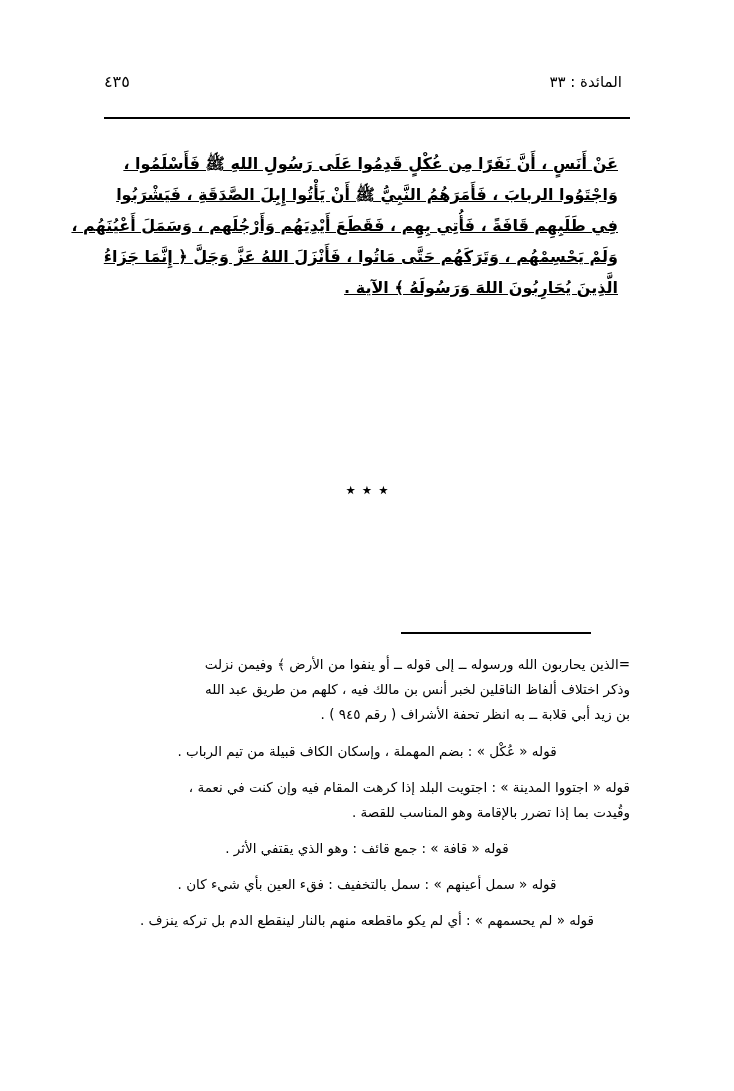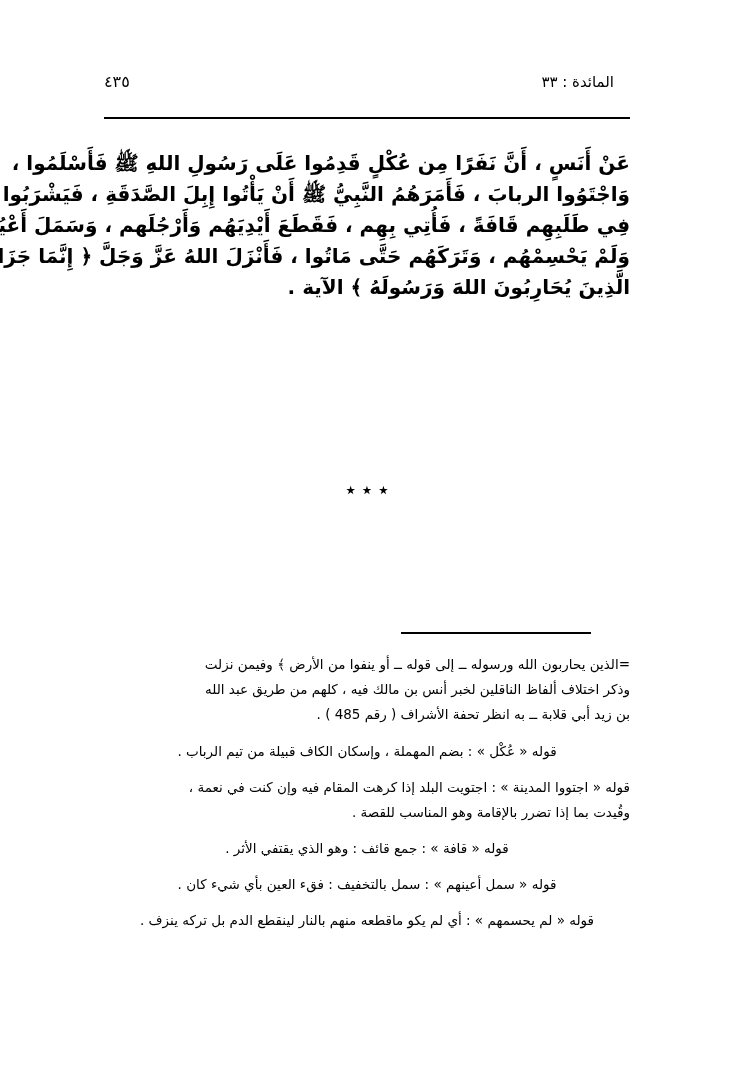--- a/index.html
+++ b/index.html
@@ -36,42 +36,43 @@
     gap: 18px;
   }
   .header .page-number {
     font-size: 16px;
     letter-spacing: 1px;
     direction: rtl;
   }
   .header .surah-ref {
     font-size: 15px;
     direction: rtl;
-    margin-right: 16px;
+    margin-right: 8px;
     margin-left: 170px;
   }
   .header-rule {
     position: absolute;
     top: 117px;
     left: 104px;
     right: 104px;
     border-top: 2px solid #000;
   }
 
   
   .main-text {
     position: absolute;
     top: 148px;
     left: 104px;
-    right: 104px;
+    right: 116px;
     direction: rtl;
     text-align: justify;
-    font-size: 20px;
+    font-size: 16px;
     line-height: 31px;
     font-weight: bold;
+    text-decoration: underline;
   }
   .main-text .line {
     display: block;
     white-space: nowrap;
   }
   .main-text .line.l1 { text-align: justify; }
 
   
   .separator {
     position: absolute;
@@ -138,21 +139,21 @@
 
   <div class="separator">٭ ٭ ٭</div>
 
   <div class="footnote-rule"></div>
 
   <div class="footnotes">
 
     <div class="fn-block just-first">
       <span class="fn-line">=الذين يحاربون الله ورسوله ــ إلى قوله ــ أو ينفوا من الأرض ﴾ وفيمن نزلت</span>
       <span class="fn-line">وذكر اختلاف ألفاظ الناقلين لخبر أنس بن مالك فيه ، كلهم من طريق عبد الله</span>
-      <span class="fn-line">بن زيد أبي قلابة ــ به انظر تحفة الأشراف ( رقم 485 ) .</span>
+      <span class="fn-line">بن زيد أبي قلابة ــ به انظر تحفة الأشراف ( رقم ٩٤٥ ) .</span>
     </div>
 
     <div class="fn-entry c" style="margin-top:12px;">
       <span class="fn-line">قوله « عُكْل » : بضم المهملة ، وإسكان الكاف قبيلة من تيم الرباب .</span>
     </div>
 
     <div class="fn-entry">
       <span class="fn-line">قوله « اجتووا المدينة » : اجتويت البلد إذا كرهت المقام فيه وإن كنت في نعمة ،</span>
       <span class="fn-line">وقُيدت بما إذا تضرر بالإقامة وهو المناسب للقصة .</span>
     </div>

